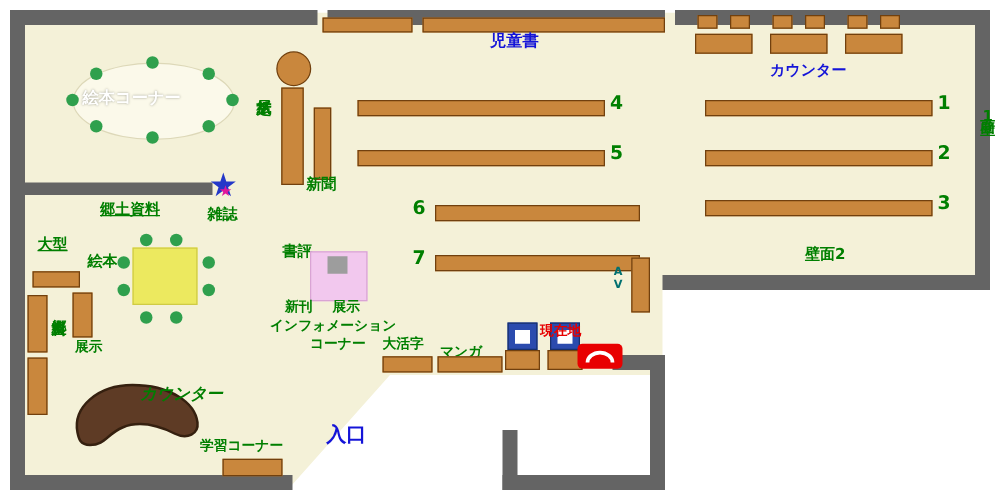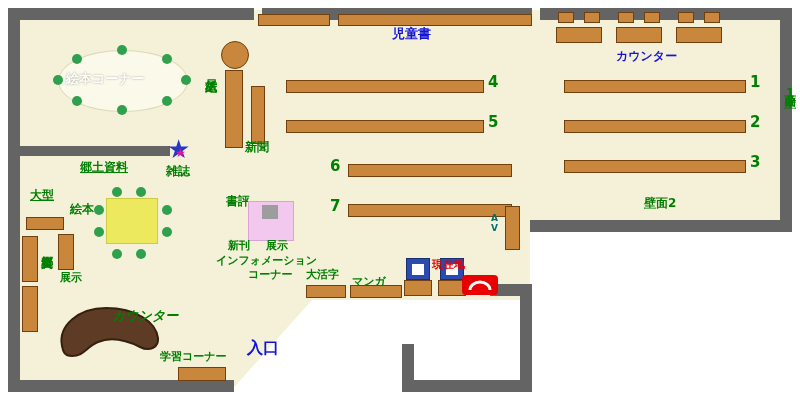--- a/index.html
+++ b/index.html
@@ -171,15 +171,15 @@
   <div class="shelf" style="left:505px;top:206px;width:15px;height:44px;"></div>
 
   <svg style="position:absolute;left:52px;top:300px;" width="115" height="62">
     <path d="M 10 46 C 6 26, 26 8, 54 8 C 84 8, 104 22, 106 38 C 107 47, 98 52, 88 47 C 72 39, 58 37, 46 42 C 34 47, 32 56, 20 56 C 12 56, 11 51, 10 46 Z" fill="#5E3B25" stroke="#35200F" stroke-width="2"></path>
   </svg>
   <div class="lbl green f13" style="left:112px;top:309px;font-style:italic;">カウンター</div>
 
   <div class="lbl green f11" style="left:160px;top:351px;">学習コーナー</div>
   <div class="shelf" style="left:178px;top:367px;width:48px;height:14px;"></div>
 
-  <div class="lbl blue f16" style="left:247px;top:339px;text-align:right;">入口</div>
+  <div class="lbl blue f16" style="left:261px;top:339px;text-align:right;">入口</div>
 
 </div>
 
 </body></html>

